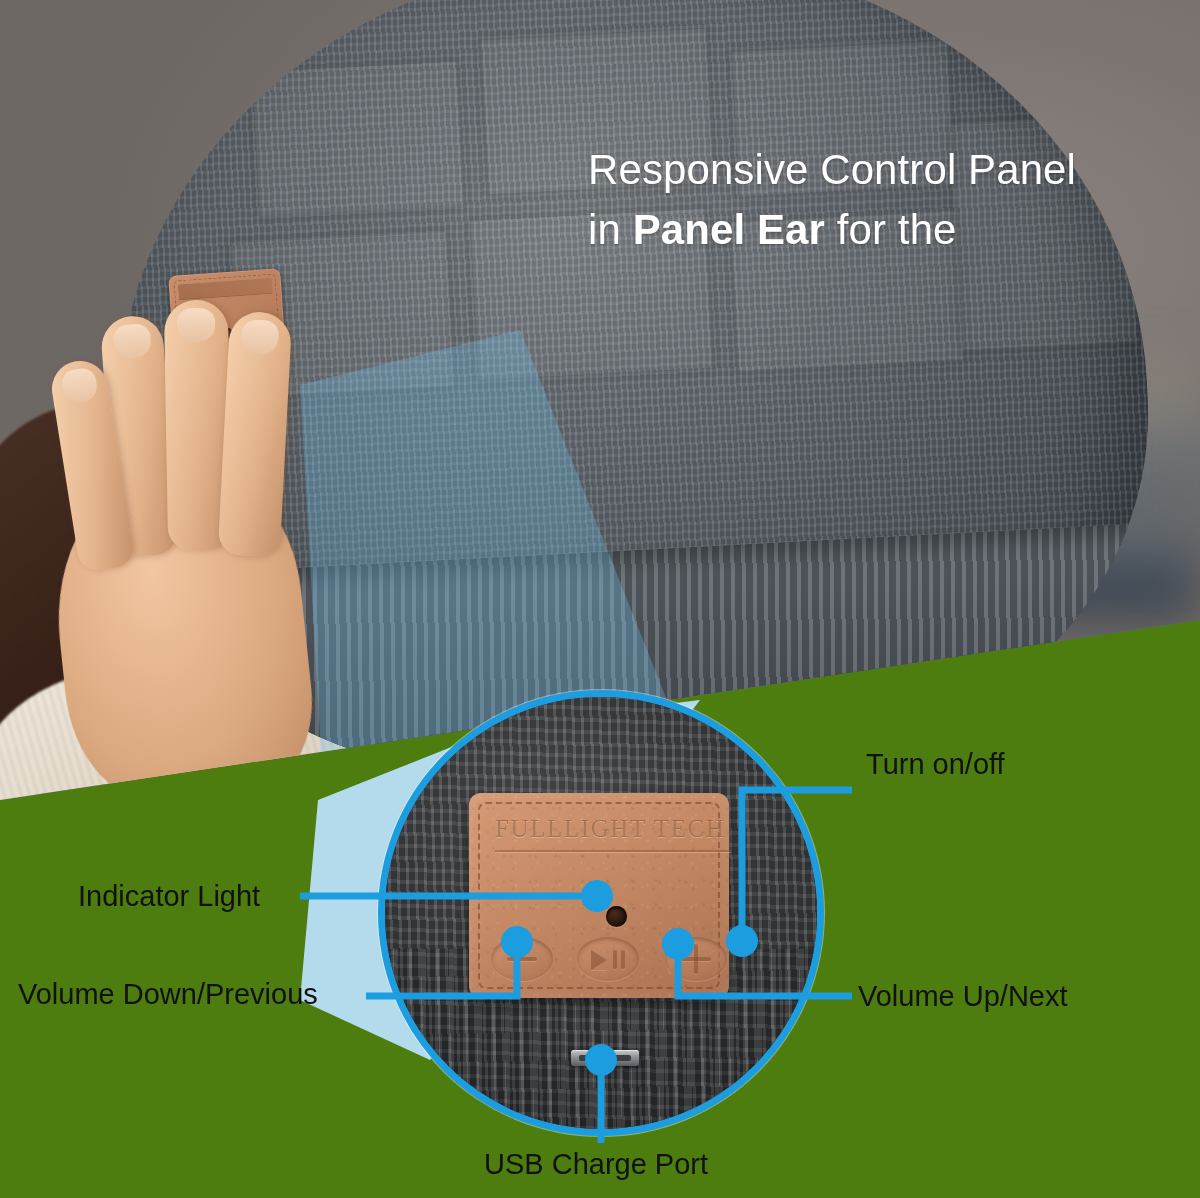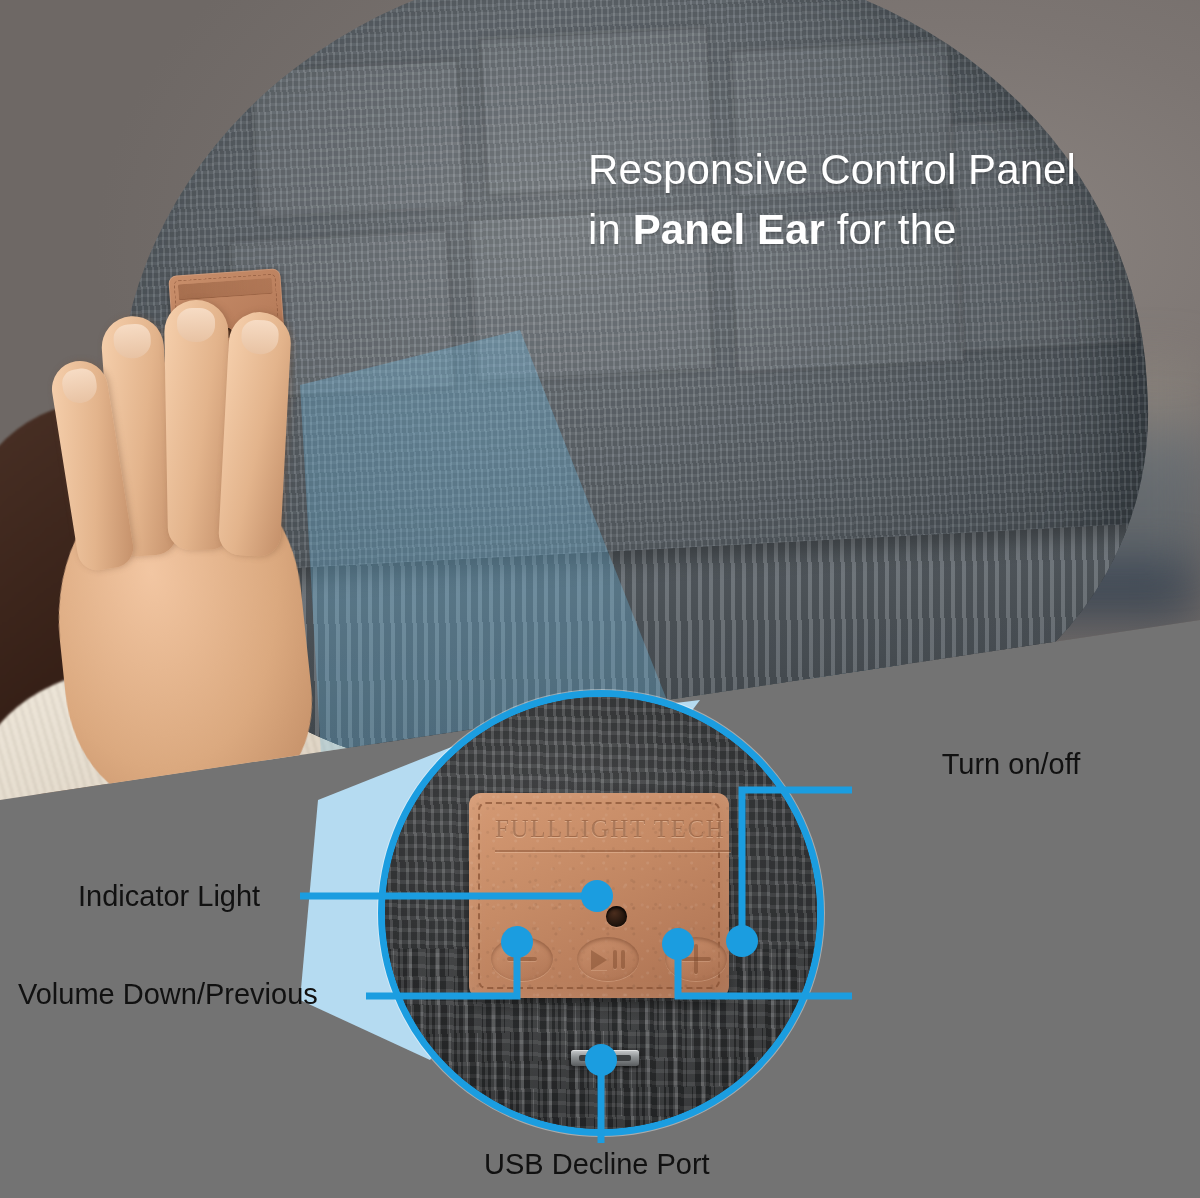--- a/index.html
+++ b/index.html
@@ -11,21 +11,21 @@
     font-family: "Liberation Sans", sans-serif;
     overflow: hidden;
     position: relative;
   }
 
   #stage {
     position: absolute;
     inset: 0;
     width: 1200px;
     height: 1198px;
-    background: #737373;
+    background: #4d7c0f;
   }
 
   
   .hero {
     position: absolute;
     left: 0; top: 0;
     width: 1200px; height: 815px;
     overflow: hidden;
     -webkit-clip-path: polygon(0 0, 1200px 0, 1200px 620px, 0 800px);
     clip-path: polygon(0 0, 1200px 0, 1200px 620px, 0 800px);
@@ -407,21 +407,21 @@
   
   .lbl {
     position: absolute;
     color: #111111;
     font-size: 29px;
     line-height: 1.14;
     white-space: nowrap;
   }
   .lbl-indicator { left: 78px;  top: 880px; }
   .lbl-voldown   { left: 18px;  top: 978px; }
-  .lbl-turnonoff { left: 845px; top: 748px; text-align: center; width: 332px; white-space: normal; }
+  .lbl-turnonoff { left: 866px; top: 748px; text-align: left; width: 332px; white-space: normal; }
   .lbl-volup     { left: 858px; top: 980px; }
   .lbl-usb       { left: 484px; top: 1148px; }
 </style>
 </head>
 <body>
 
 <div id="stage">
 
   <div class="hero">
     <div class="hero-bg"></div>
@@ -550,15 +550,16 @@
     </g>
   </svg>
 
   <div class="lbl lbl-voldown">Volume Down/Previous</div>
   <div class="lbl lbl-indicator">Indicator Light</div>
 
   <div class="lbl lbl-turnonoff">
     <div>Turn on/off</div>
   </div>
 
-  <div class="lbl lbl-usb">USB Decline Port</div>
+  <div class="lbl lbl-volup">Volume Up/Next</div>
+  <div class="lbl lbl-usb">USB Charge Port</div>
 
 </div>
 
 </body></html>

